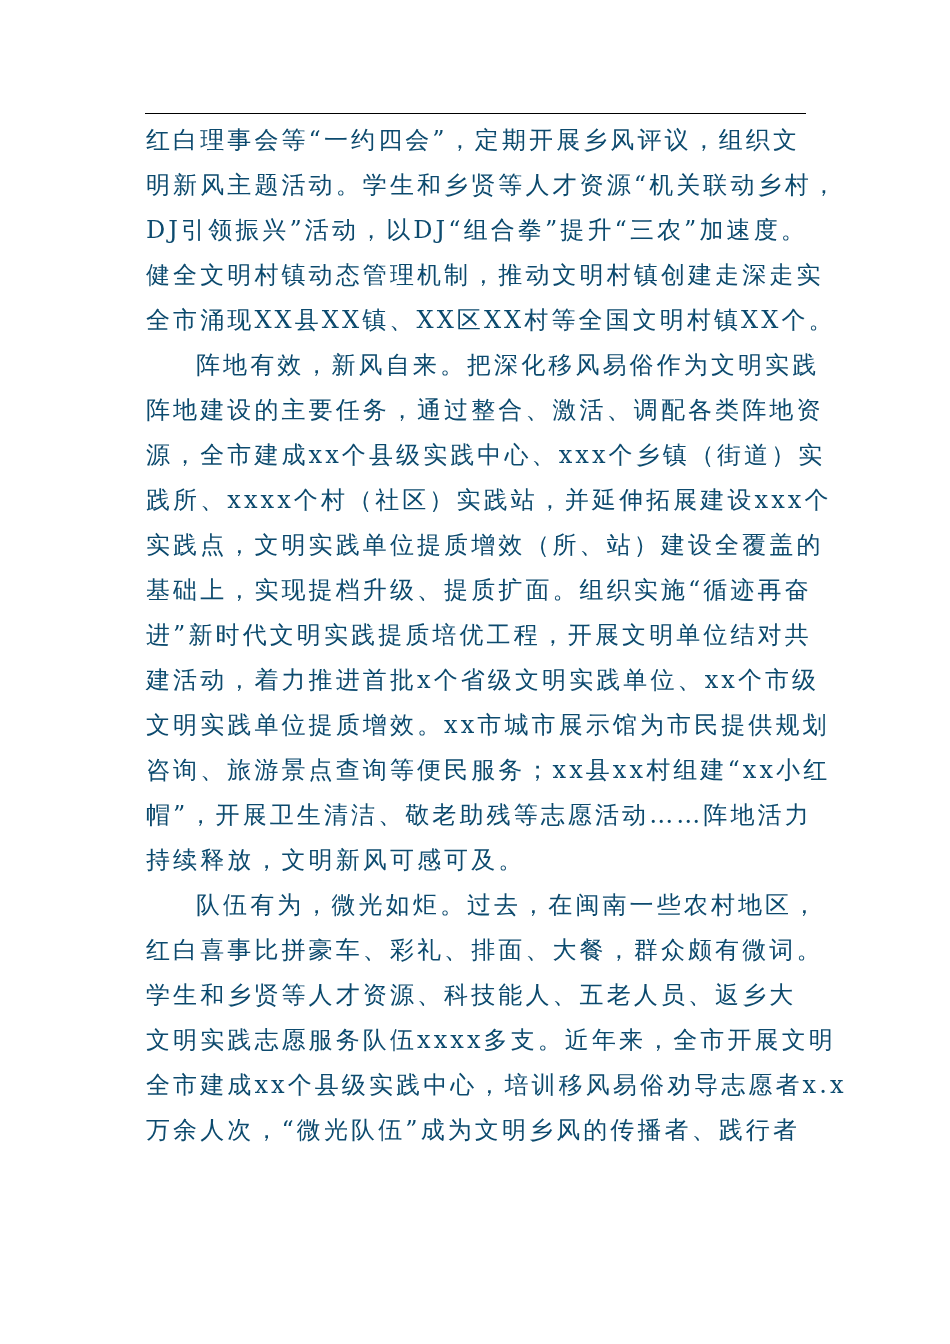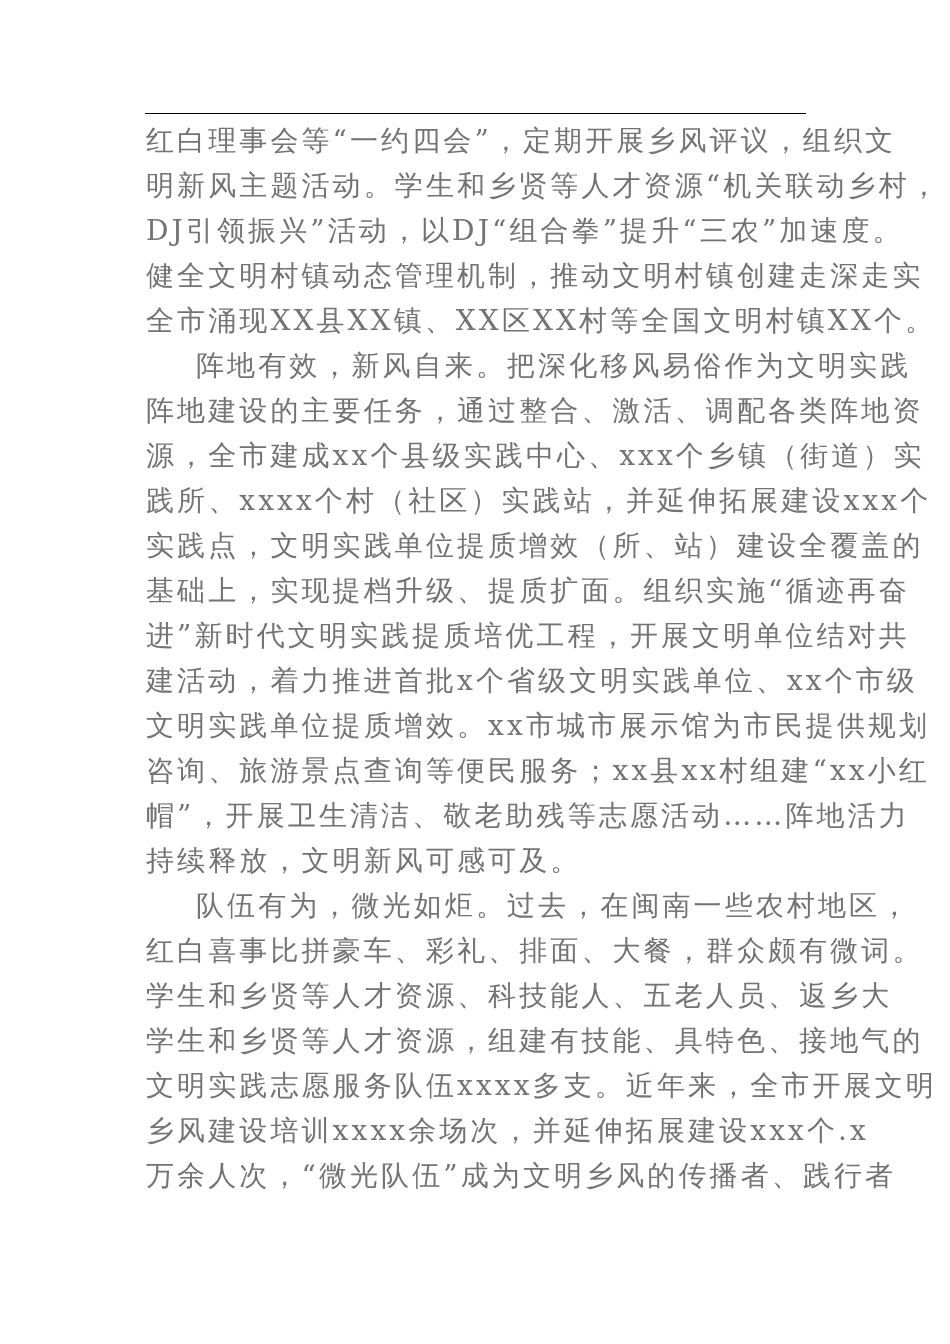--- a/index.html
+++ b/index.html
@@ -3,21 +3,21 @@
   <meta charset="utf-8">
   <style>
     html, body { margin: 0; padding: 0; background: #ffffff; }
     body { width: 950px; height: 1344px; position: relative; overflow: hidden; }
     .page { position: absolute; left: 0; top: 0; width: 950px; height: 1344px; background: #ffffff; }
     .header-rule { position: absolute; left: 145px; top: 113px; width: 661px; height: 0; border-top: 1.5px solid #000; }
     .body-text { position: absolute; left: 146px; top: 118px; width: 664px; }
     .line {
       height: 45px; line-height: 45px;
       font-family: "DejaVu Serif", "Liberation Serif", serif;
-      font-size: 28px; color: #737373; white-space: nowrap;
+      font-size: 24px; color: #0c4a6e; white-space: nowrap;
       letter-spacing: 3.1px;
     }
     .line.indent { padding-left: 50px; }
   </style>
 </head>
 <body>
 
 <div class="page">
   <div class="header-rule"></div>
   <div class="body-text">
@@ -34,18 +34,17 @@
     <div class="line">基础上，实现提档升级、提质扩面。组织实施“循迹再奋</div>
     <div class="line">进”新时代文明实践提质培优工程，开展文明单位结对共</div>
     <div class="line">建活动，着力推进首批x个省级文明实践单位、xx个市级</div>
     <div class="line">文明实践单位提质增效。xx市城市展示馆为市民提供规划</div>
     <div class="line">咨询、旅游景点查询等便民服务；xx县xx村组建“xx小红</div>
     <div class="line">帽”，开展卫生清洁、敬老助残等志愿活动……阵地活力</div>
     <div class="line">持续释放，文明新风可感可及。</div>
     <div class="line indent">队伍有为，微光如炬。过去，在闽南一些农村地区，</div>
     <div class="line">红白喜事比拼豪车、彩礼、排面、大餐，群众颇有微词。</div>
     <div class="line">学生和乡贤等人才资源、科技能人、五老人员、返乡大</div>
-    <div class="line">学生和乡贤等人才资源，组建有技能、具特色、接地气的</div>
     <div class="line">文明实践志愿服务队伍xxxx多支。近年来，全市开展文明</div>
-    <div class="line">乡风建设培训xxxx余场次，并延伸拓展建设xxx个.x</div>
+    <div class="line">全市建成xx个县级实践中心，培训移风易俗劝导志愿者x.x</div>
     <div class="line">万余人次，“微光队伍”成为文明乡风的传播者、践行者</div>
   </div>
 </div>
 
 </body></html>

